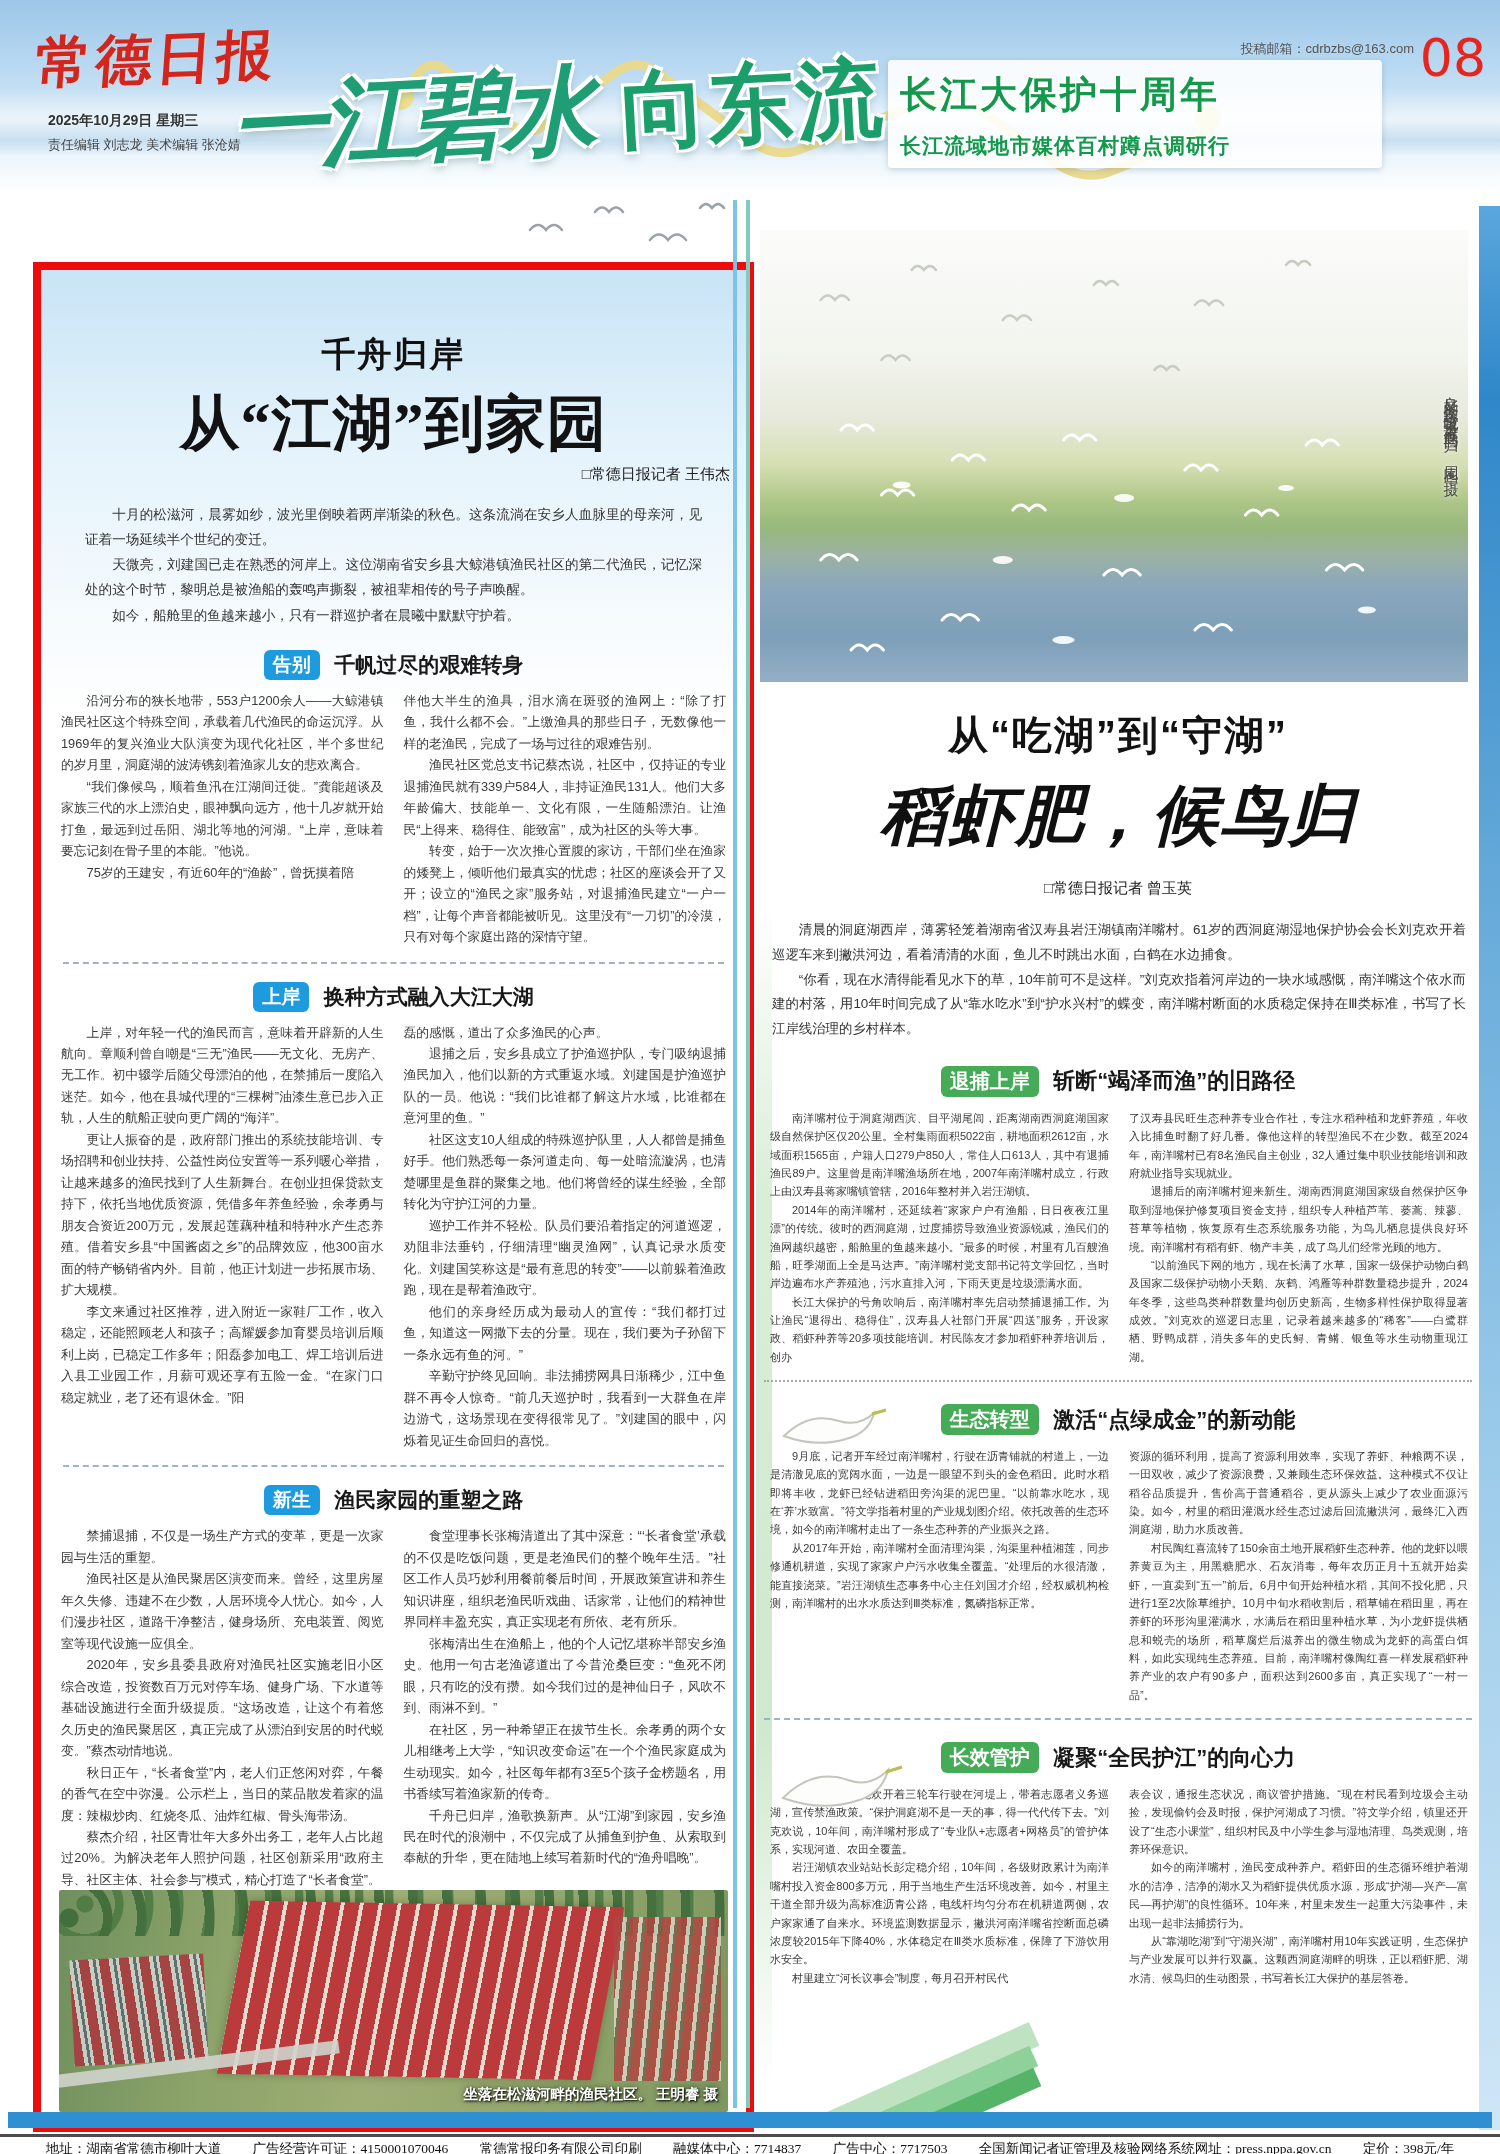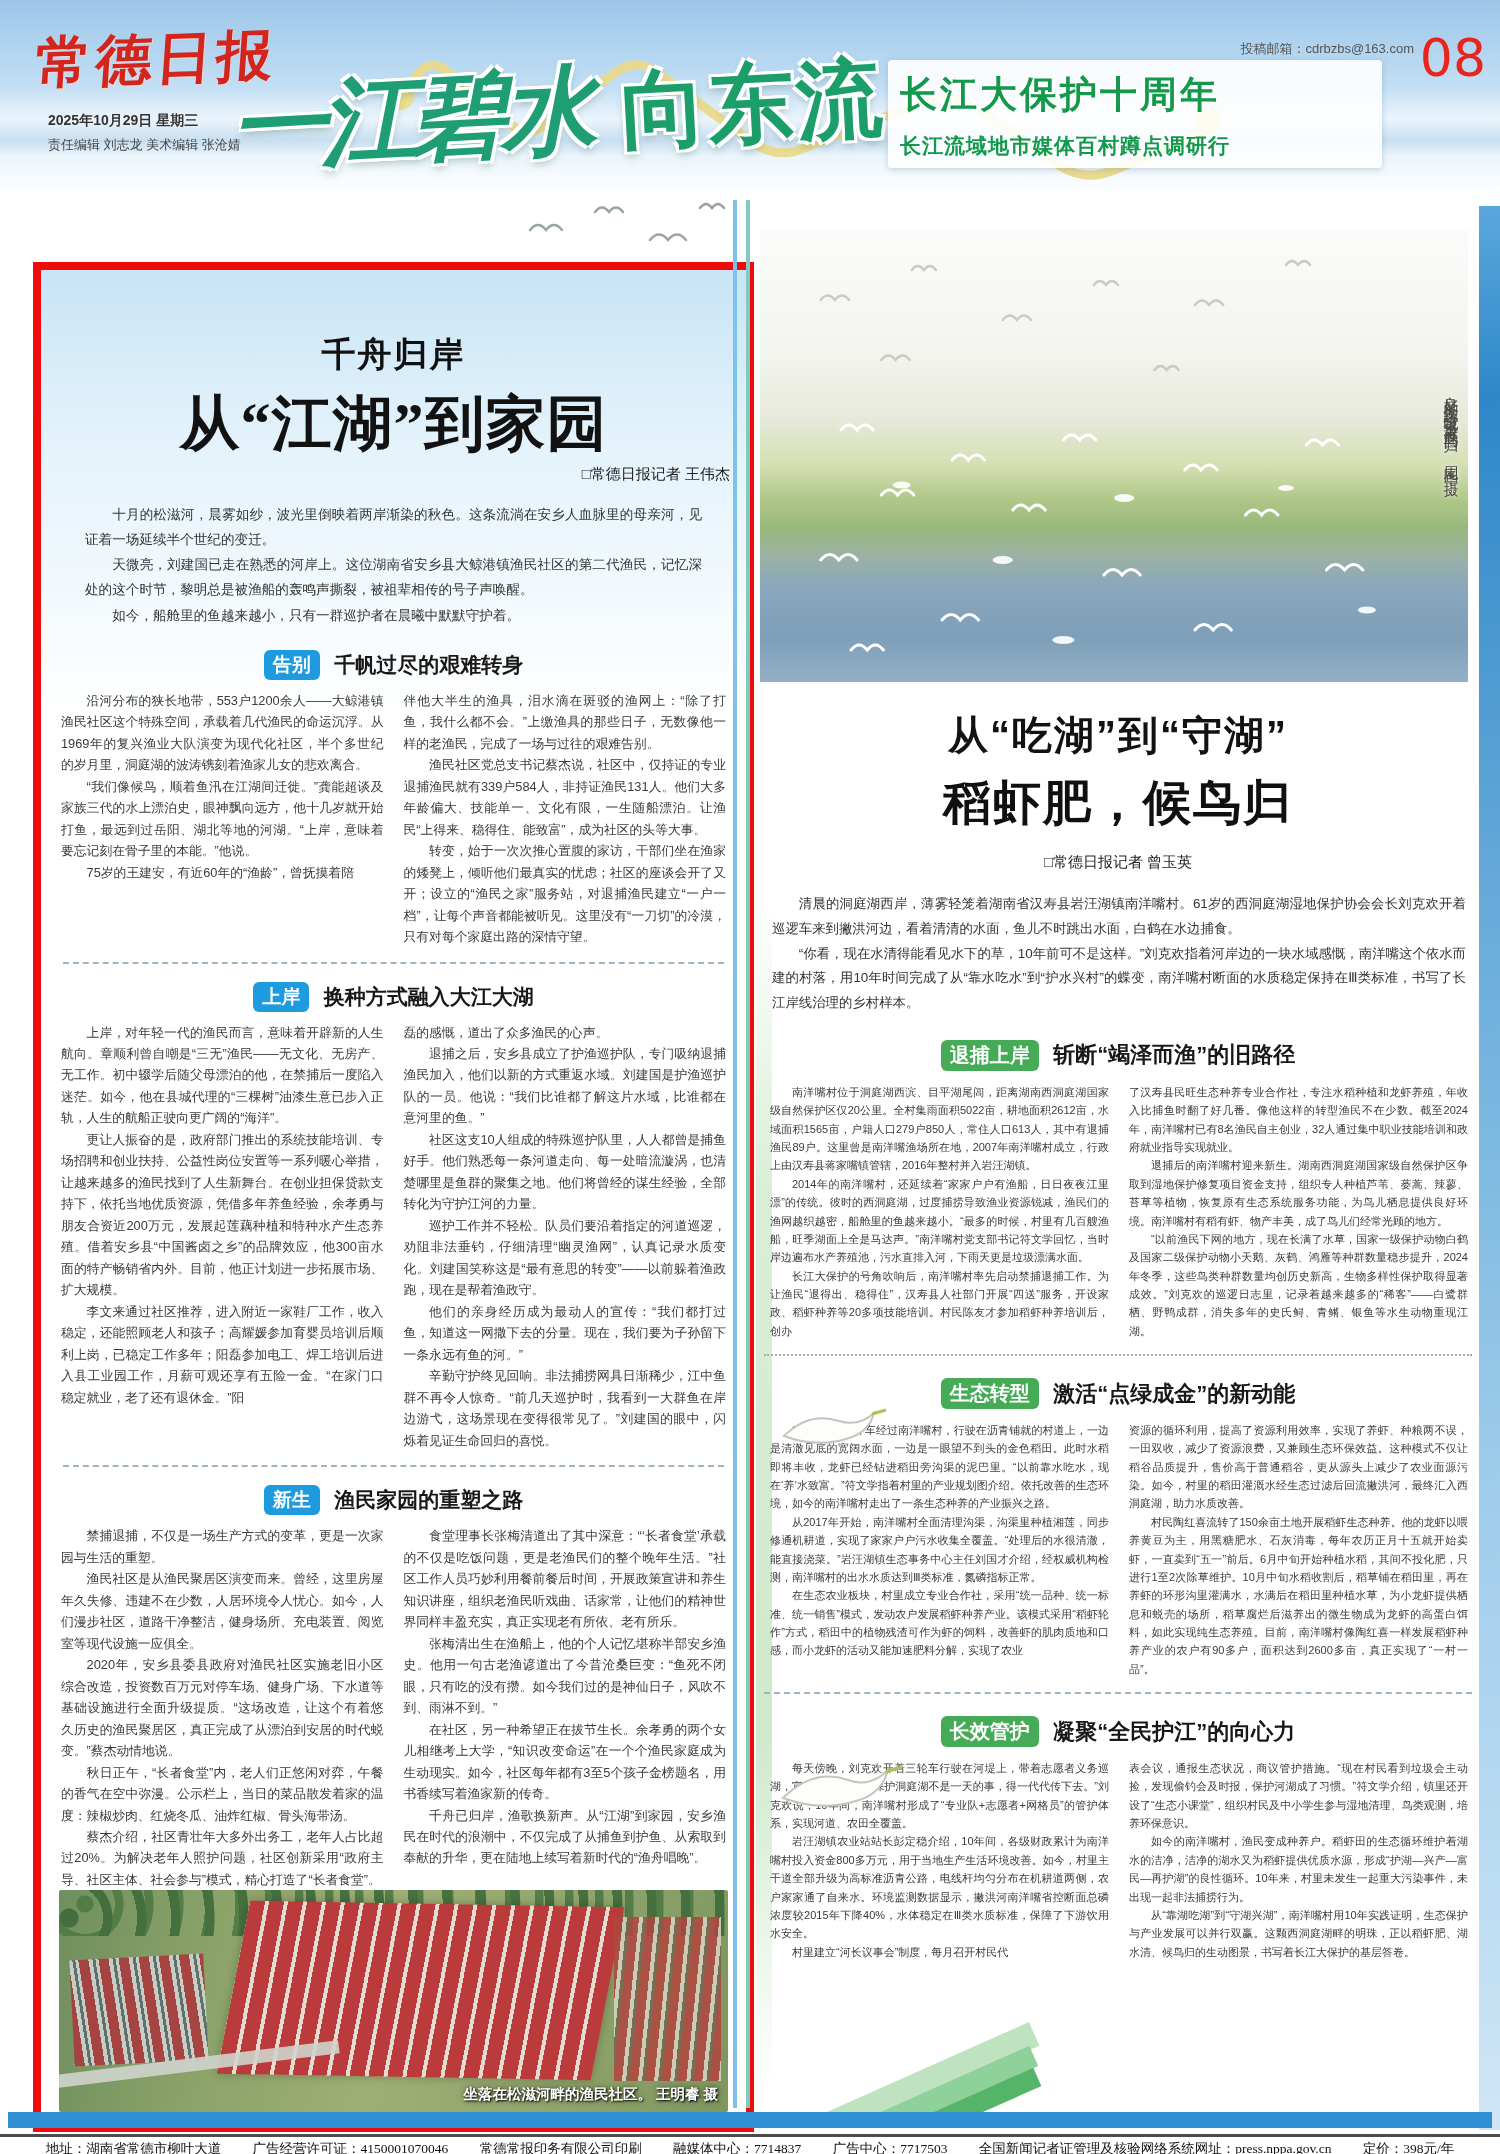--- a/index.html
+++ b/index.html
@@ -77,22 +77,22 @@
 
   
   .r-half{position:absolute;left:758px;top:196px;width:720px;height:1916px;display:flex;flex-direction:column;overflow:hidden;}
   .r-decor-left{position:absolute;left:756px;top:900px;width:16px;height:1190px;
     background:linear-gradient(180deg,rgba(214,238,213,0) 0%,#d9eed6 25%,#cfe9cc 70%,rgba(214,238,213,0) 100%);}
   .rphoto{position:relative;margin:34px 10px 0 2px;height:452px;overflow:hidden;
     background:linear-gradient(180deg,#fbfcfa 0%,#f2f4ee 28%,#e6e9da 42%,#d5dfb2 52%,#aec687 60%,#97b87c 66%,#9cb2a4 72%,#8aa7bd 79%,#7e9fb9 90%,#94afc6 100%);}
   .rphoto .vcap{position:absolute;right:8px;top:34%;writing-mode:vertical-rl;font-size:15px;color:#4a4a44;
     letter-spacing:3px;text-shadow:0 0 4px rgba(255,255,255,.9);}
   .r-kicker{text-align:center;font-size:40px;font-weight:bold;color:#121212;margin-top:26px;letter-spacing:2px;}
-  .r-headline{text-align:center;font-family:"Liberation Serif",serif;font-weight:bold;font-size:48px;
-    color:#101010;margin-top:8px;letter-spacing:2px;}
+  .r-headline{text-align:center;font-family:"Liberation Serif",serif;font-weight:bold;font-size:66px;
+    color:#101010;margin-top:8px;letter-spacing:2px;font-style:italic;}
   .r-byline{text-align:center;font-size:15px;color:#222;margin-top:18px;}
   .r-intro{margin:20px 12px 4px 14px;font-size:13.4px;line-height:1.85;color:#333;}
   .r-intro p{margin:0;text-indent:2em;text-align:justify;}
   .r-half .sec-head{margin:20px 0 12px;}
   .r-half .badge{font-size:20px;}
   .r-half .sec-title{font-size:22px;}
   .r-half .cols{padding:0 10px 0 12px;}
   .r-half .col{font-size:11px;line-height:1.67;}
   .ribbon{position:absolute;left:-30px;bottom:-40px;width:330px;height:190px;pointer-events:none;}
   .ribbon div{position:absolute;}
@@ -300,21 +300,20 @@
     <div class="dot-div"></div>
 
     <div class="sec-head">
       <span class="badge green">生态转型</span>
       <span class="sec-title">激活“点绿成金”的新动能</span>
     </div>
     <div class="cols">
       <div class="col">
         <p>9月底，记者开车经过南洋嘴村，行驶在沥青铺就的村道上，一边是清澈见底的宽阔水面，一边是一眼望不到头的金色稻田。此时水稻即将丰收，龙虾已经钻进稻田旁沟渠的泥巴里。“以前靠水吃水，现在‘养’水致富。”符文学指着村里的产业规划图介绍。依托改善的生态环境，如今的南洋嘴村走出了一条生态种养的产业振兴之路。</p>
         <p>从2017年开始，南洋嘴村全面清理沟渠，沟渠里种植湘莲，同步修通机耕道，实现了家家户户污水收集全覆盖。“处理后的水很清澈，能直接浇菜。”岩汪湖镇生态事务中心主任刘国才介绍，经权威机构检测，南洋嘴村的出水水质达到Ⅲ类标准，氮磷指标正常。</p>
-        <p>在生态农业板块，村里成立专业合作社，采用“统一品种、统一标准、统一销售”模式，发动农户发展稻虾种养产业。该模式采用“稻虾轮作”方式，稻田中的植物残渣可作为虾的饲料，改善虾的肌肉质地和口感，而小龙虾的活动又能加速肥料分解，实现了农业</p>
       </div>
       <div class="col">
         <p class="cont">资源的循环利用，提高了资源利用效率，实现了养虾、种粮两不误，一田双收，减少了资源浪费，又兼顾生态环保效益。这种模式不仅让稻谷品质提升，售价高于普通稻谷，更从源头上减少了农业面源污染。如今，村里的稻田灌溉水经生态过滤后回流撇洪河，最终汇入西洞庭湖，助力水质改善。</p>
         <p>村民陶红喜流转了150余亩土地开展稻虾生态种养。他的龙虾以喂养黄豆为主，用黑糖肥水、石灰消毒，每年农历正月十五就开始卖虾，一直卖到“五一”前后。6月中旬开始种植水稻，其间不投化肥，只进行1至2次除草维护。10月中旬水稻收割后，稻草铺在稻田里，再在养虾的环形沟里灌满水，水满后在稻田里种植水草，为小龙虾提供栖息和蜕壳的场所，稻草腐烂后滋养出的微生物成为龙虾的高蛋白饵料，如此实现纯生态养殖。目前，南洋嘴村像陶红喜一样发展稻虾种养产业的农户有90多户，面积达到2600多亩，真正实现了“一村一品”。</p>
       </div>
     </div>
     <div class="dash-div"></div>
 
     <div class="sec-head">
       <span class="badge green">长效管护</span>

